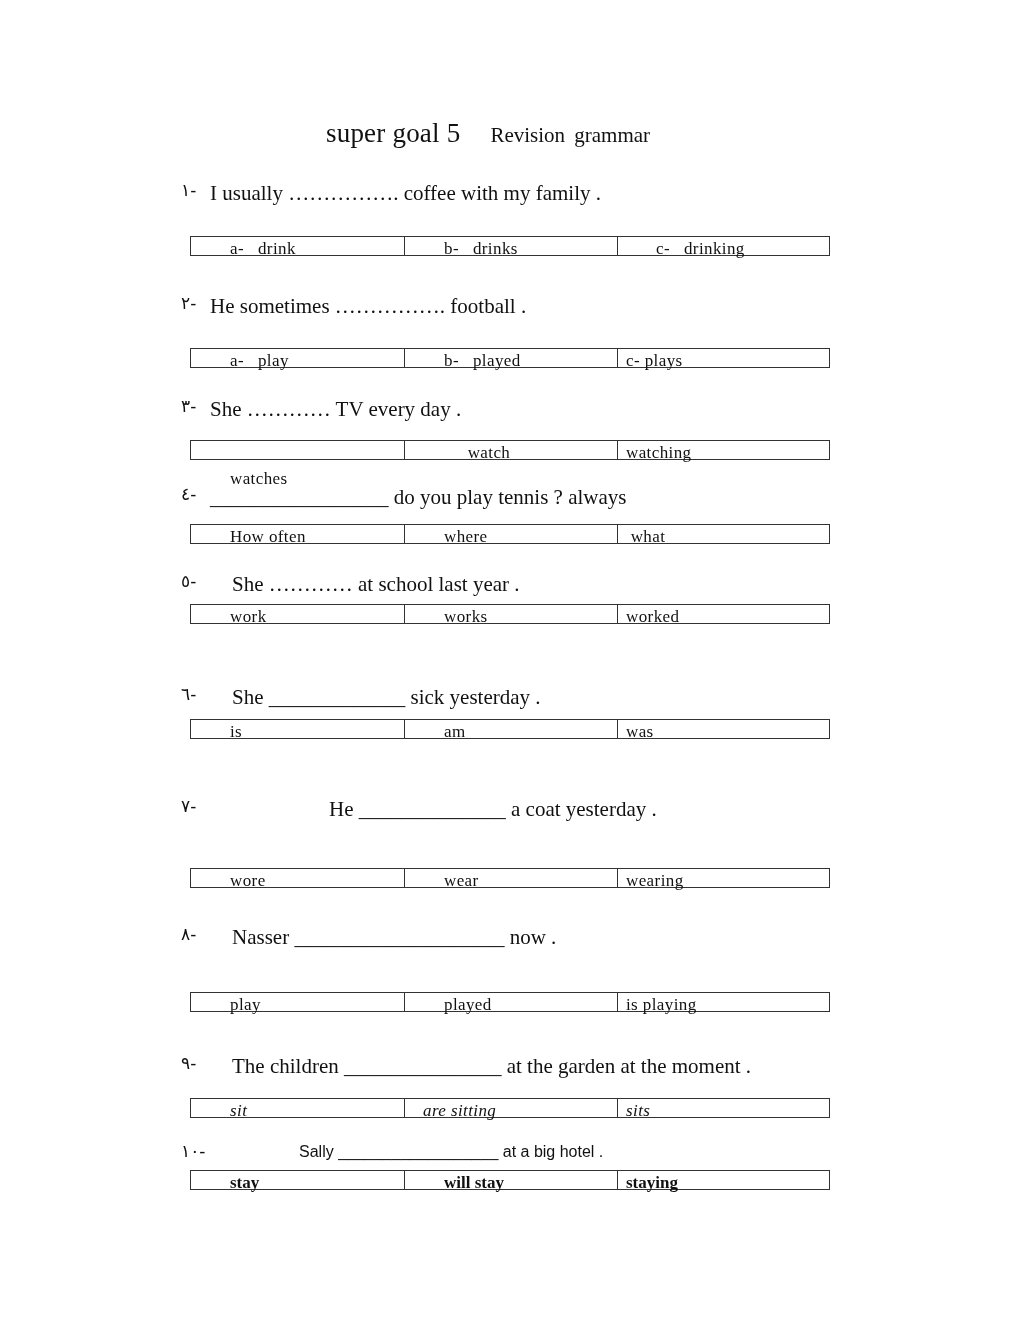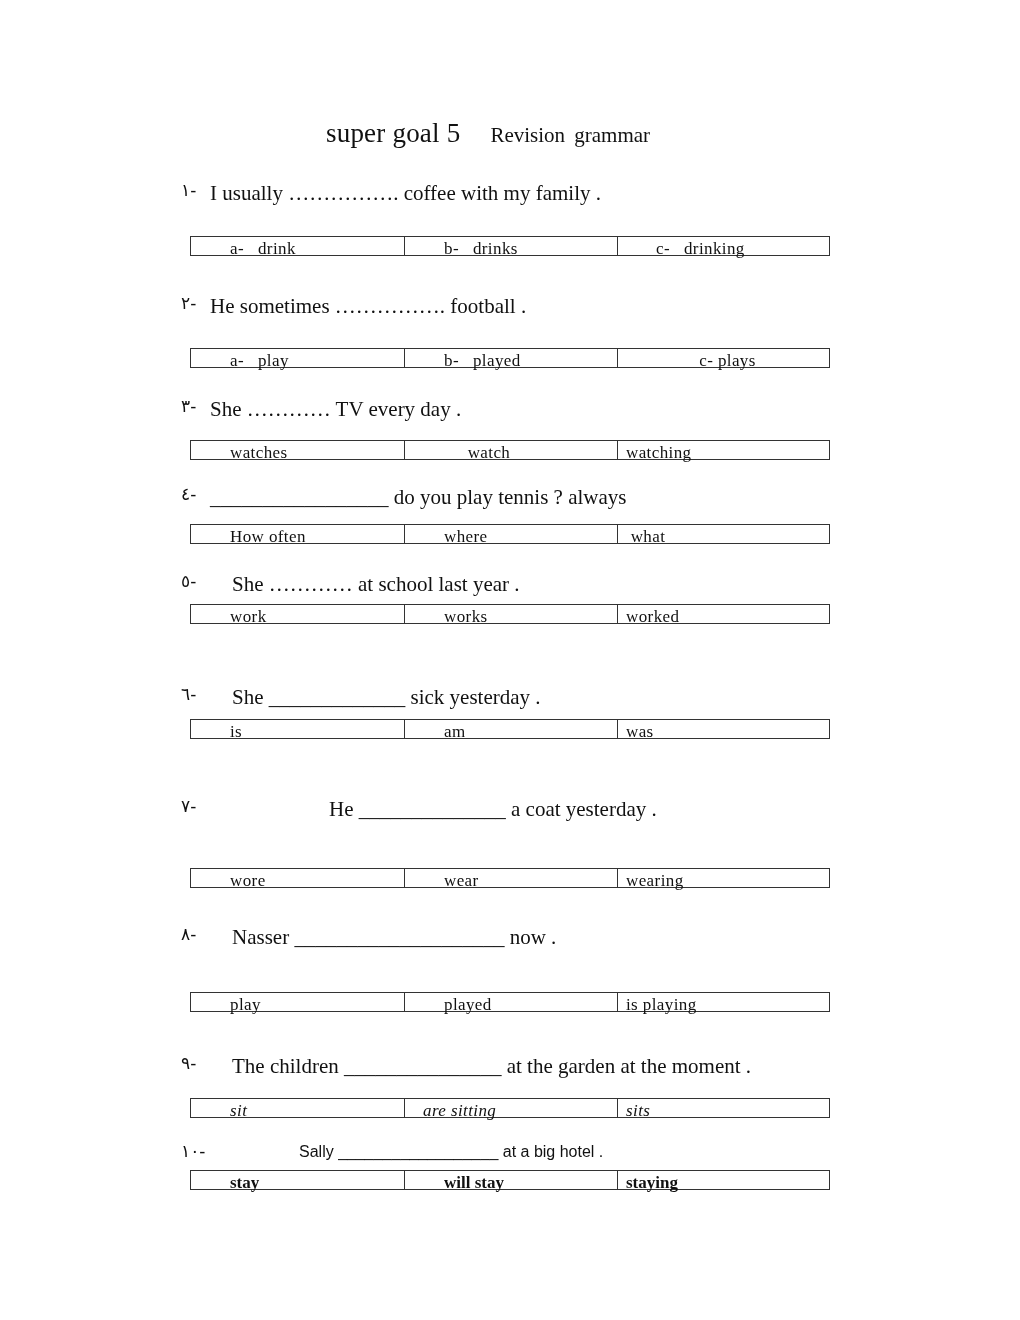--- a/index.html
+++ b/index.html
@@ -84,27 +84,27 @@
   <div class="opt" style="padding-left:39px;">a-   drink</div>
   <div class="opt" style="padding-left:39px;">b-   drinks</div>
   <div class="opt" style="padding-left:38px;">c-   drinking</div>
 </div>
 
 <div class="qnum" style="top:293px;">٢-</div>
 <div class="qtext" style="top:294px; left:210px;">He sometimes  ……………. football .</div>
 <div class="opts" style="top:348px;">
   <div class="opt" style="padding-left:39px;">a-   play</div>
   <div class="opt" style="padding-left:39px;">b-   played</div>
-  <div class="opt" style="padding-left:8px;text-align:center;">c- plays</div>
+  <div class="opt" style="padding-left:8px;">c- plays</div>
 </div>
 
 <div class="qnum" style="top:396px;">٣-</div>
 <div class="qtext" style="top:397px; left:210px;">She ………… TV every day .</div>
 <div class="opts" style="top:440px;">
-  <div class="opt" style="padding-left:39px;">watches</div>
+  <div class="opt" style="padding-left:39px;margin-top:26px;">watches</div>
   <div class="opt" style="padding-left:58px;"> watch</div>
   <div class="opt" style="padding-left:8px;">watching</div>
 </div>
 
 <div class="qnum" style="top:484px;">٤-</div>
 <div class="qtext" style="top:485px; left:210px;">_________________ do you play tennis ? always</div>
 <div class="opts" style="top:524px;">
   <div class="opt" style="padding-left:39px;">How often</div>
   <div class="opt" style="padding-left:39px;">where</div>
   <div class="opt" style="padding-left:8px;"> what</div>

